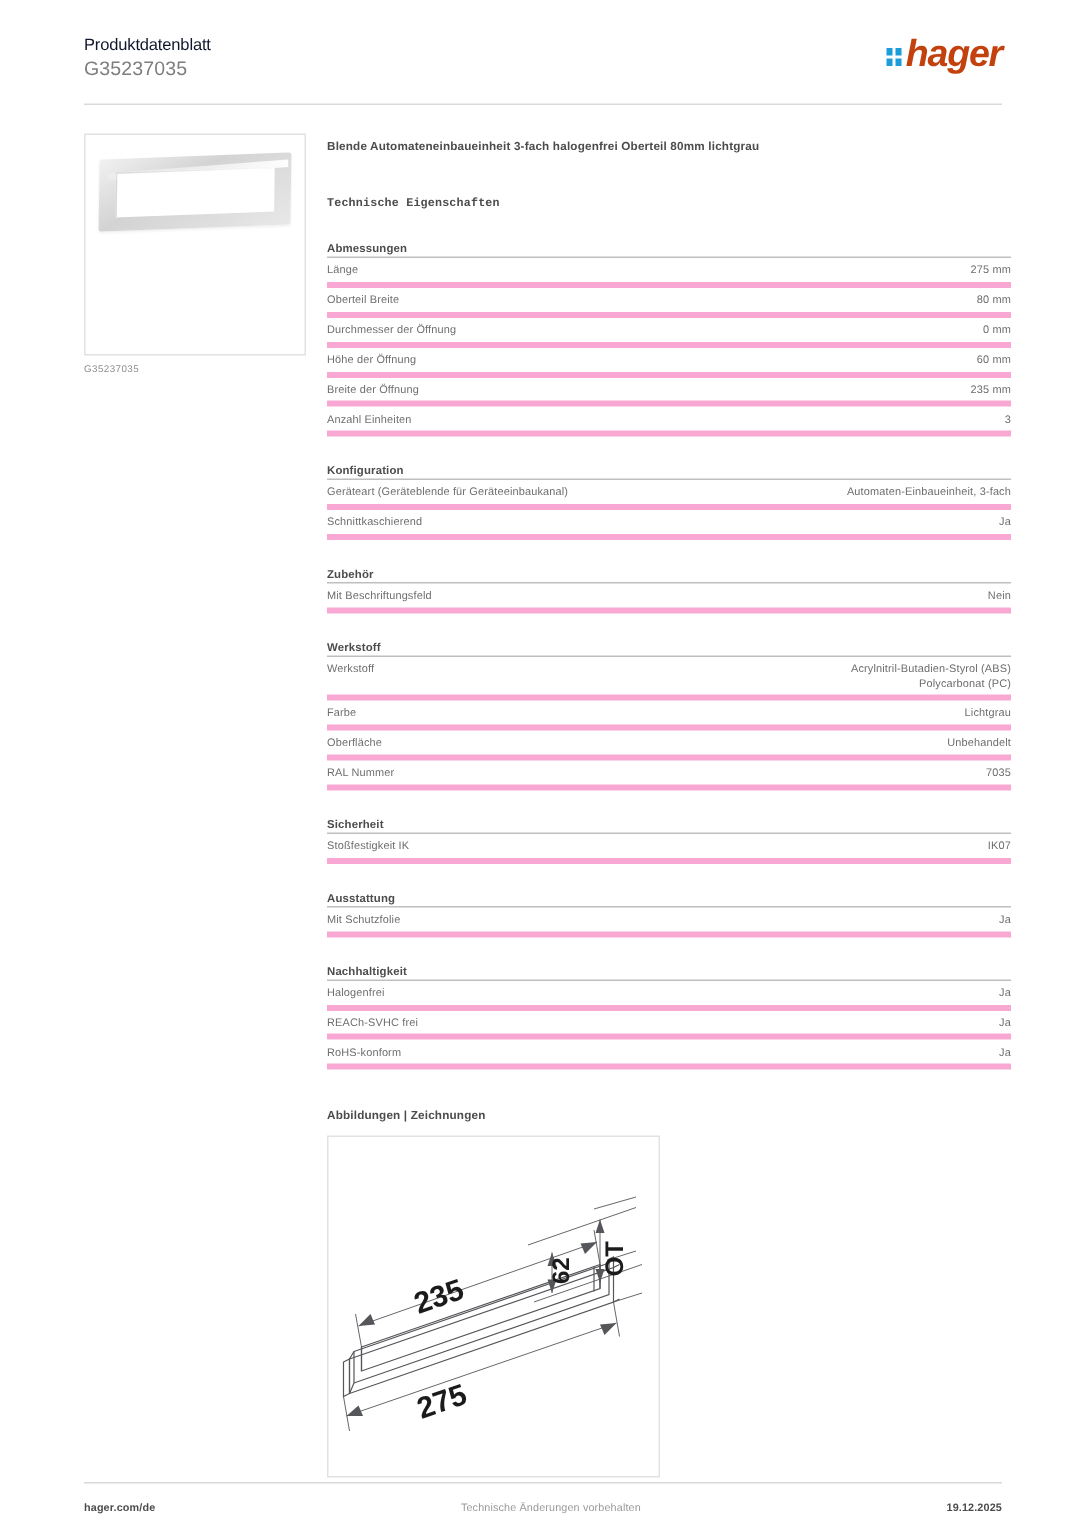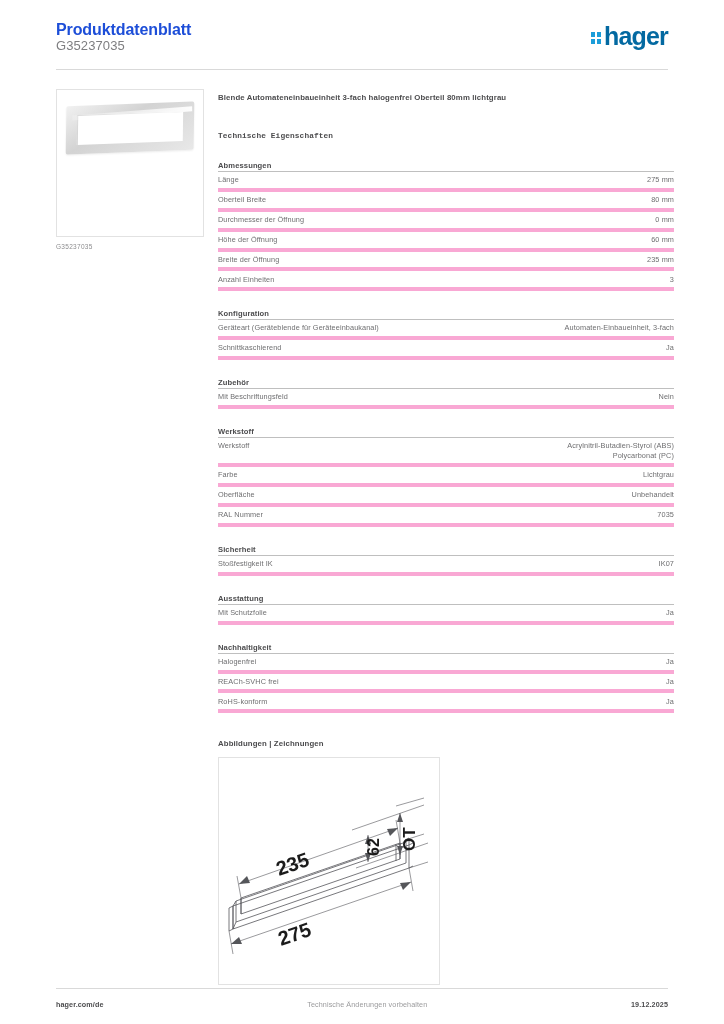--- a/index.html
+++ b/index.html
@@ -12,43 +12,43 @@
     position: relative;
     overflow: hidden;
   }
 
   
   .header {
     position: absolute;
     left: 56px; top: 22px; width: 612px; height: 48px;
   }
   .doc-title {
-    font-size: 16px; font-weight: bold; color: #1d4ed8;
+    font-size: 11px; font-weight: normal; color: #0f172a;
     letter-spacing: -0.1px; line-height: 16px;
   }
   .doc-ref {
     font-size: 13px; color: #7e7e80; line-height: 16px;
     letter-spacing: 0.1px;
   }
   .logo {
     position: absolute; right: 0; top: 2px;
     display: flex; align-items: center;
   }
   .logo-dots {
     display: grid;
     grid-template-columns: 4px 4px;
     grid-template-rows: 5px 5px;
     gap: 2px 2px;
     margin-right: 3px;
     margin-top: 2px;
   }
   .logo-dots i { display:block; width: 4px; height: 5px; background: #1b9dd9; }
   .logo-word {
-    font-size: 25px; font-weight: bold; color: #0369a1;
-    letter-spacing: -0.8px; line-height: 25px;
+    font-size: 25px; font-weight: bold; color: #c2410c;
+    letter-spacing: -0.8px; line-height: 25px; font-style: italic;
   }
   .header-rule {
     position: absolute; left: 56px; top: 69px;
     width: 612px; height: 1px; background: #d9d9d9;
   }
 
   
   .product-figure {
     position: absolute; left: 56px; top: 89px;
     width: 148px; height: 148px;

